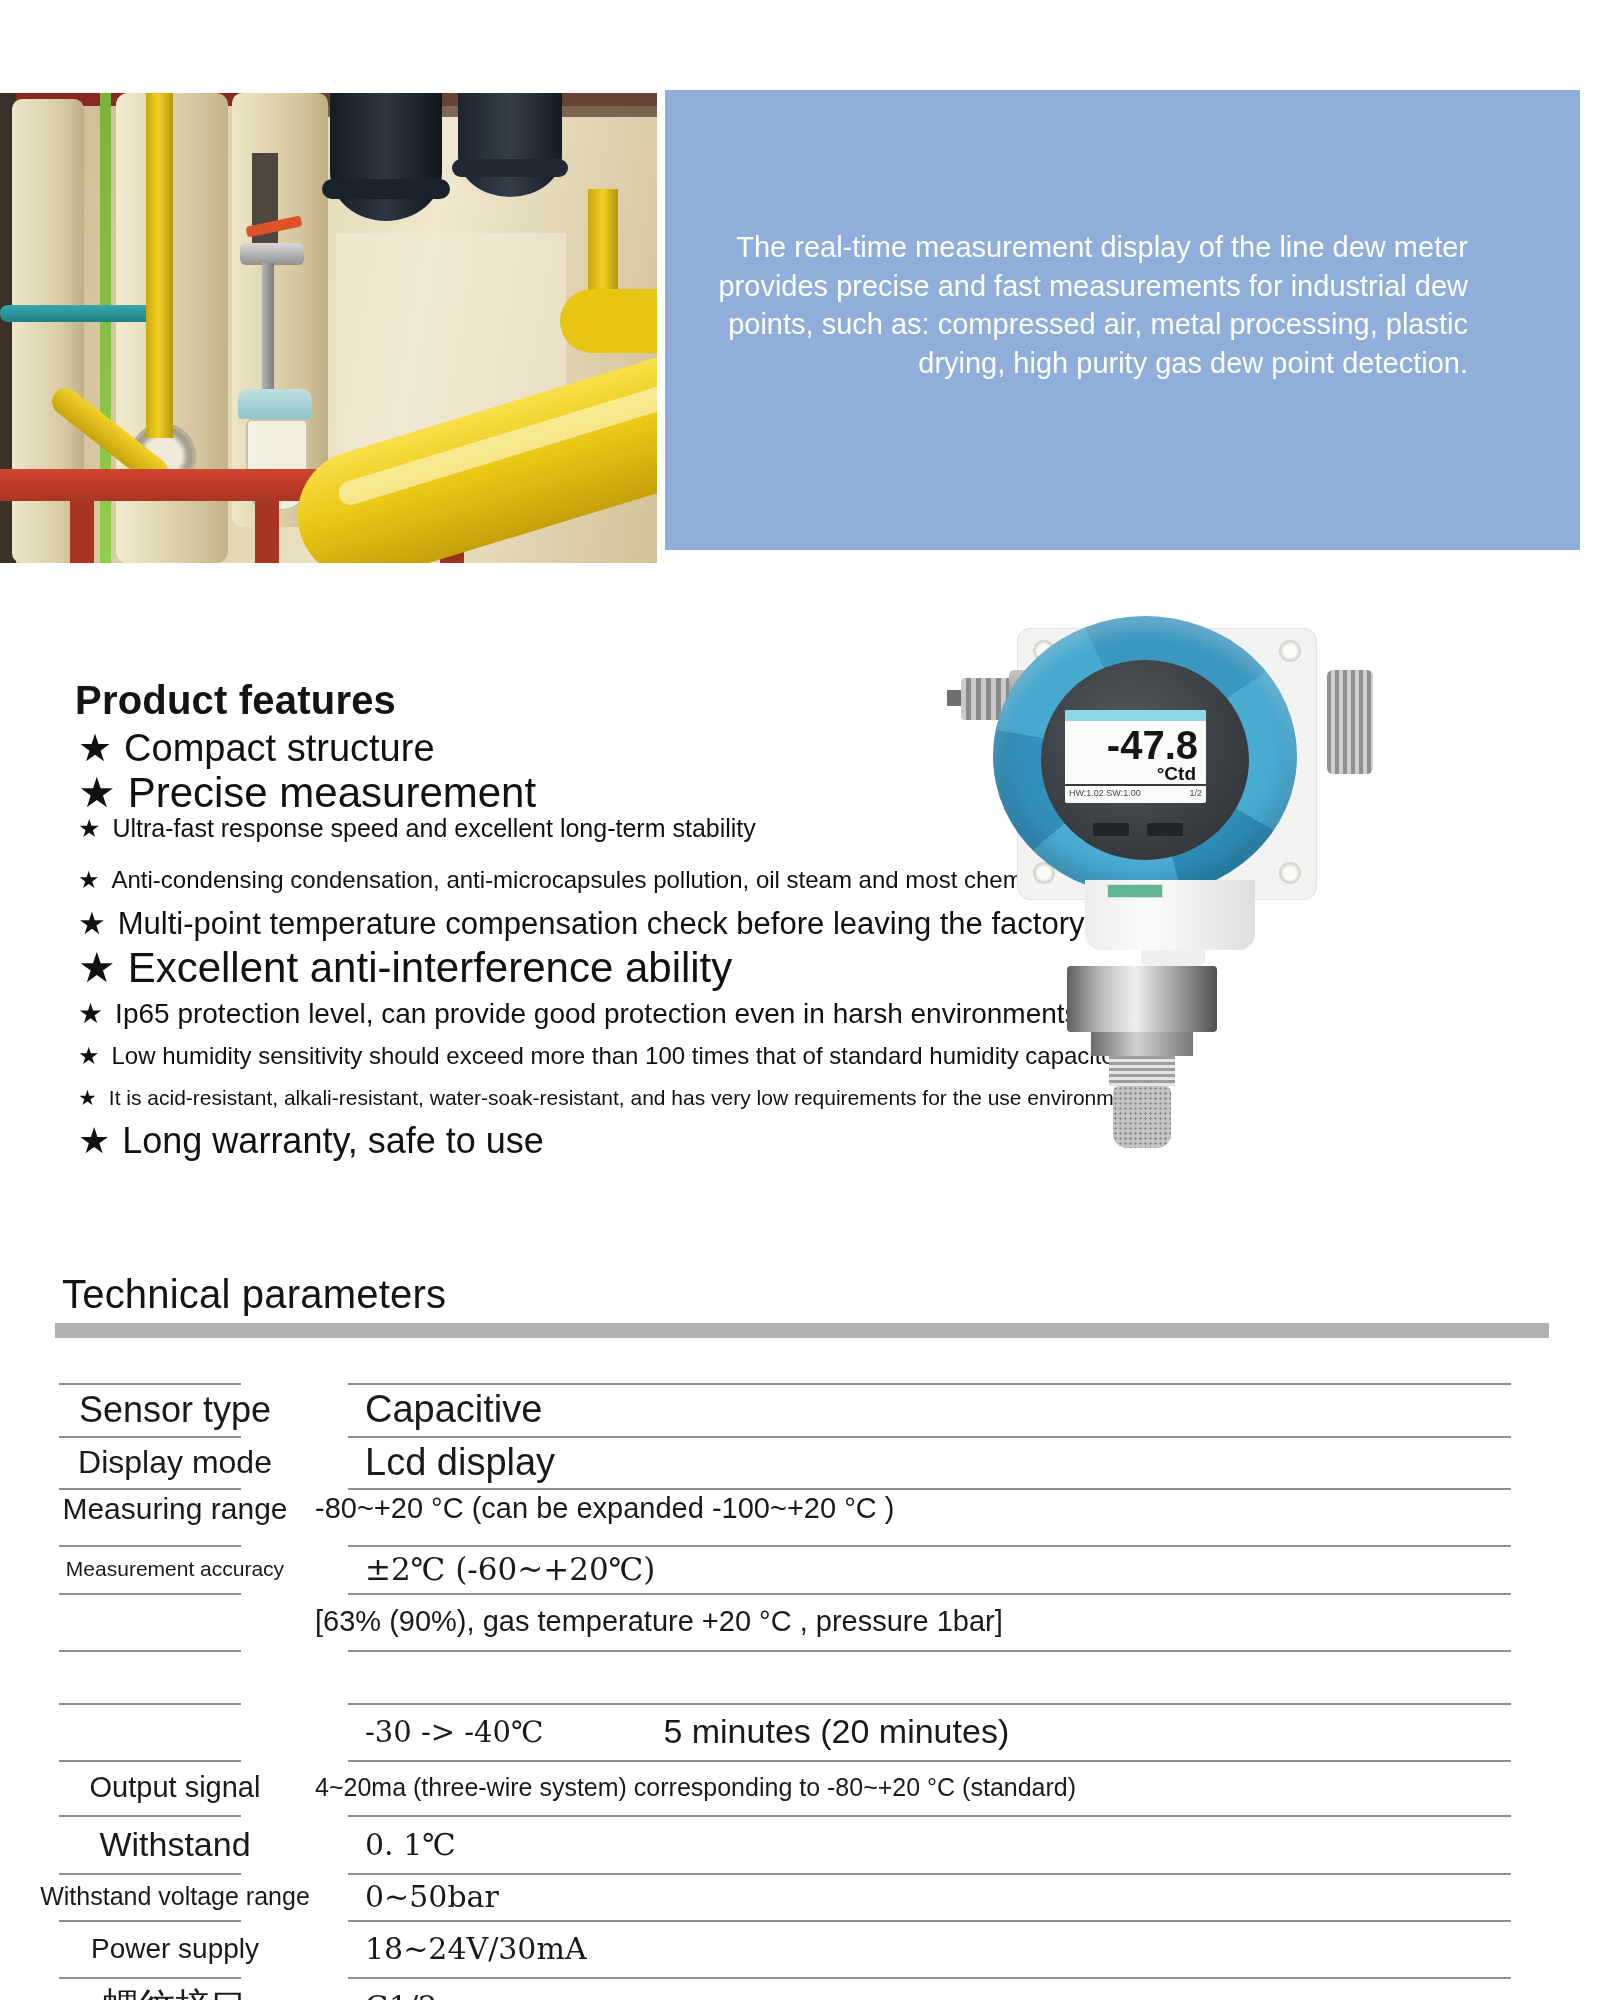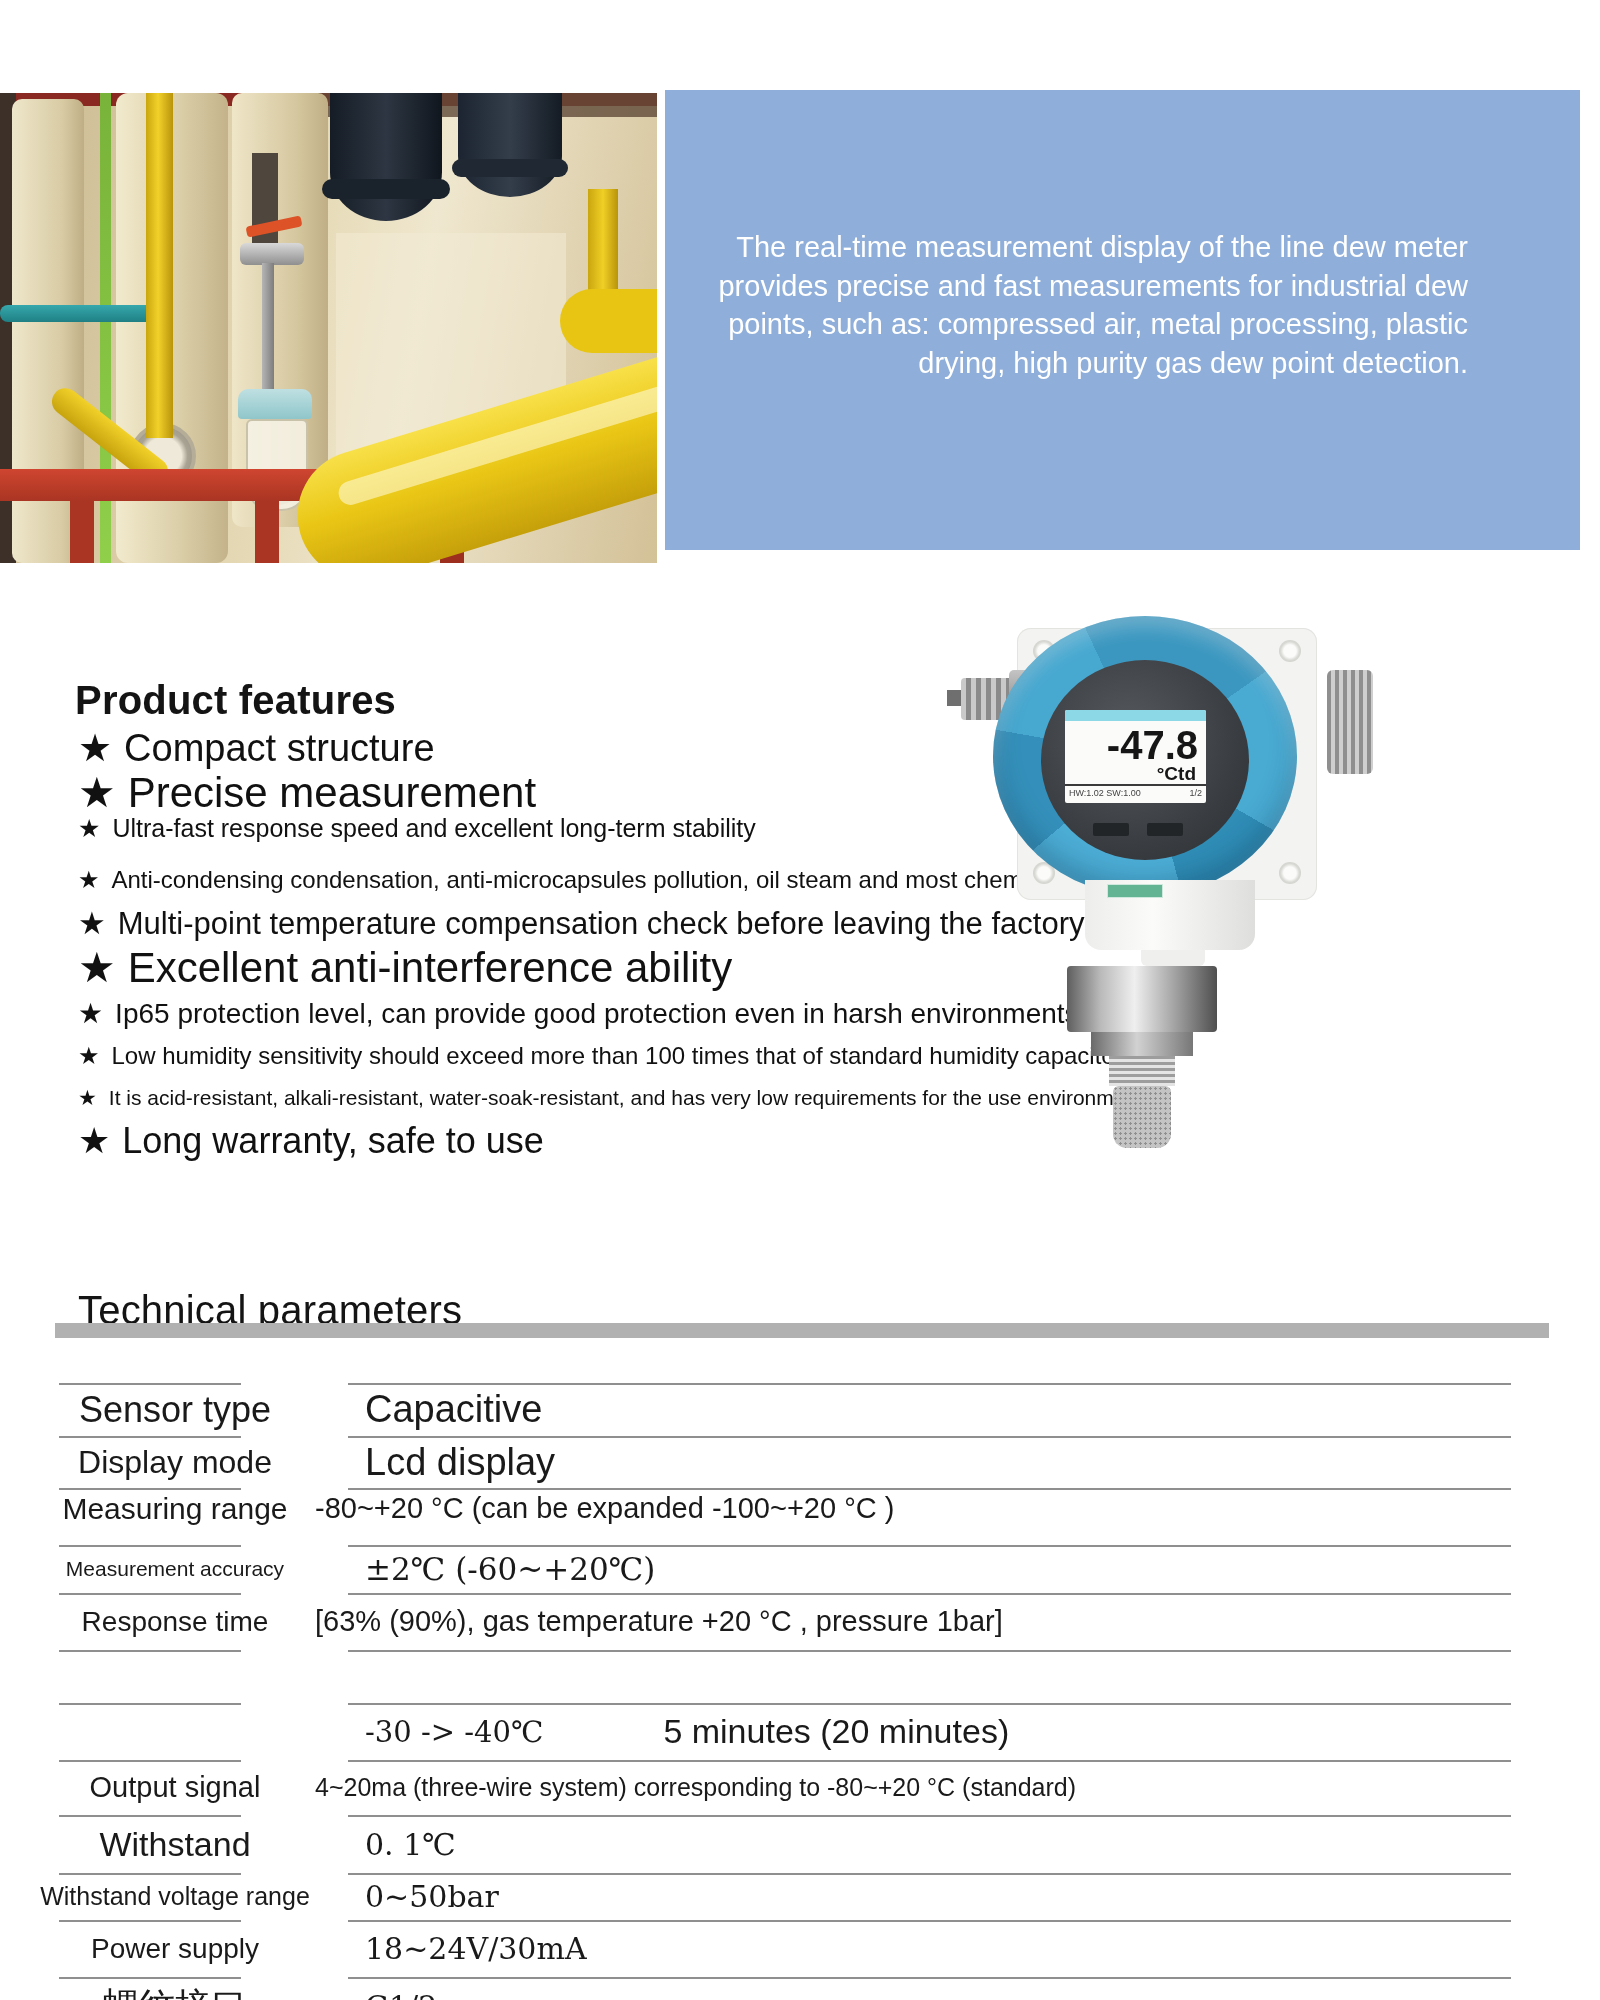--- a/index.html
+++ b/index.html
@@ -129,41 +129,40 @@
   <div class="p" style="left:202px;top:205px;width:36px;height:13px;background:#222527;border-radius:2px"></div>
   <div class="p" style="left:140px;top:262px;width:170px;height:70px;background:linear-gradient(90deg,#ededeb,#fbfbfa 40%,#dededc);border-radius:0 0 16px 16px"></div>
   <div class="p" style="left:162px;top:266px;width:54px;height:12px;background:#62b493;border:1px solid #cfe8dd"></div>
   <div class="p" style="left:196px;top:332px;width:64px;height:16px;background:#efefed;border-radius:0 0 6px 6px"></div>
   <div class="p" style="left:122px;top:348px;width:150px;height:66px;background:linear-gradient(90deg,#5e5e5e,#b9b9b9 22%,#efefef 45%,#a8a8a8 70%,#4f4f4f);border-radius:4px"></div>
   <div class="p" style="left:146px;top:414px;width:102px;height:24px;background:linear-gradient(90deg,#6a6a6a,#d2d2d2 45%,#777)"></div>
   <div class="p" style="left:164px;top:438px;width:66px;height:30px;background:repeating-linear-gradient(180deg,#9d9d9d 0 3px,#e4e4e4 3px 6px)"></div>
   <div class="p" style="left:168px;top:468px;width:58px;height:62px;background-color:#c4c4c4;background-image:radial-gradient(#8f8f8f 1px,transparent 1.4px);background-size:5px 5px;border-radius:6px 6px 14px 14px"></div>
 </div>
 
-<h2 class="sec-title" style="left:62px;top:1272px;margin:16px;font-weight:normal">Technical parameters</h2>
+<h2 class="sec-title" style="left:62px;top:1272px;margin:0;font-weight:normal">Technical parameters</h2>
 <div class="p graybar"></div>
 
 <div class="trow r0">
   <div class="tlabel" style="font-size:36px">Sensor type</div>
   <div class="tvalue ind-a" style="font-size:38px">Capacitive</div>
 </div>
 <div class="trow r1">
   <div class="tlabel" style="font-size:32px">Display mode</div>
   <div class="tvalue ind-a" style="font-size:38px">Lcd display</div>
 </div>
 <div class="trow r2">
   <div class="tlabel" style="font-size:30px">Measuring range</div>
   <div class="tvalue ind-b" style="font-size:29px">-80~+20 °C (can be expanded -100~+20 °C )</div>
 </div>
 <div class="trow r3">
   <div class="tlabel" style="font-size:21px">Measurement accuracy</div>
   <div class="tvalue ind-a serifv" style="font-size:31px">±2℃ (-60~+20℃)</div>
 </div>
 <div class="trow r4">
-  <div class="tlabel" style="font-size:28px">Response time</div>
   <div class="tvalue ind-b" style="font-size:29px">[63% (90%), gas temperature +20 °C , pressure 1bar]</div>
 </div>
 <div class="trow r5">
   <div class="tlabel"></div>
 </div>
 <div class="trow r6">
   <div class="tlabel"></div>
   <div class="tvalue ind-a">
     <span class="serifv" style="font-size:29px">-30 -&gt; -40℃</span>
     <span class="gap" style="font-size:34px">5 minutes (20 minutes)</span>

